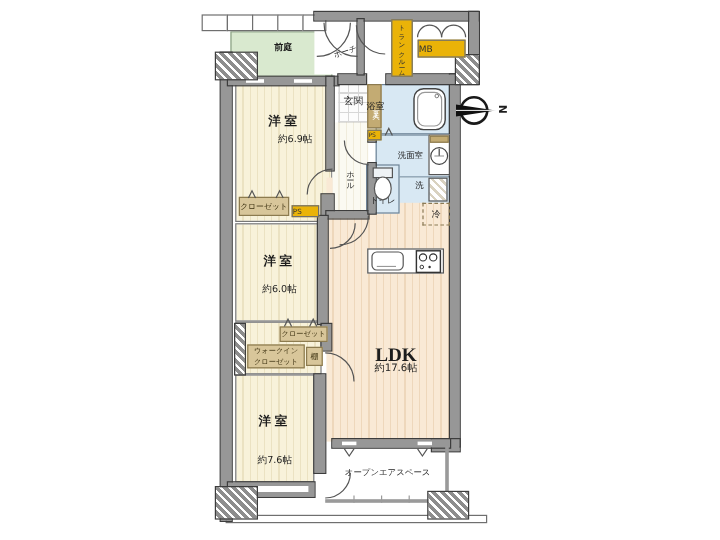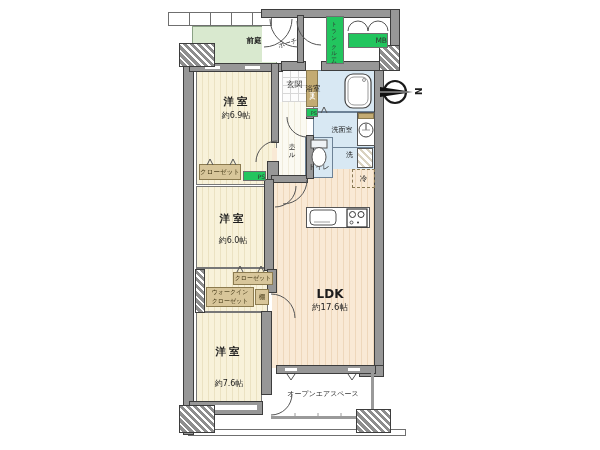--- a/index.html
+++ b/index.html
@@ -15,22 +15,22 @@
   .wet{background:#d8e8f3;border:1px solid #6d8296;box-sizing:border-box;z-index:2;}
   .wet2{background:#d8e8f3;z-index:2;}
   .hallfloor{background:repeating-linear-gradient(90deg,#fbfaf2 0 5px,#f0ecdc 5px 6px);z-index:2;}
   .tile{background:
         repeating-linear-gradient(0deg,#d7d7d7 0 1px,transparent 1px 8px),
         repeating-linear-gradient(90deg,#d7d7d7 0 1px,transparent 1px 8px),#fcfcfc;z-index:2;}
   .garden{background:#d9e9cf;border:1px solid #8aa184;box-sizing:border-box;}
   .label{position:absolute;color:#1d1d1d;text-align:center;z-index:6;line-height:1.15;}
   .tanbox{position:absolute;background:#d8c69a;border:1px solid #8c7b4f;color:#3c3110;
           display:flex;align-items:center;justify-content:center;z-index:6;box-sizing:border-box;}
-  .whitebox{position:absolute;background:#22c55e;border:1px solid #6f6f6f;color:#333;
-          display:flex;align-items:center;justify-content:flex-end;z-index:6;box-sizing:border-box;}
+  .whitebox{position:absolute;background:#eab308;border:1px solid #6f6f6f;color:#333;
+          display:flex;align-items:center;justify-content:flex-start;z-index:6;box-sizing:border-box;}
   .vtext{writing-mode:vertical-rl;letter-spacing:1px;}
   .dash{position:absolute;border:1px dashed #8a7a55;z-index:6;box-sizing:border-box;
         display:flex;align-items:center;justify-content:center;color:#222;}
   .fixt{position:absolute;background:#fff;border:1px solid #555;box-sizing:border-box;z-index:6;}
   svg.overlay{position:absolute;left:0;top:0;z-index:8;pointer-events:none;}
   .rail{position:absolute;background:#9a9a9a;z-index:3;}
   .thinline{position:absolute;background:#fff;border:1px solid #6f6f6f;box-sizing:border-box;z-index:1;}
 </style>
 </head>
 <body>
@@ -135,37 +135,37 @@
   </div>
   <div class="tanbox" style="left:233px;top:272px;width:40px;height:13px;font-size:6px;">
       <span>クローゼット</span>
     </div>
   <div class="tanbox" style="left:255px;top:289px;width:14px;height:16px;font-size:6.5px;">
       <span>棚</span>
     </div>
 
   <div class="fixt" style="left:306px;top:207px;width:64px;height:21px;"></div>
 
-  <div class="label" style="left:234px;top:37px;width:40px;font-size:7.5px;font-weight:bold;font-family:Liberation Mono, monospace;">前庭</div>
+  <div class="label" style="left:216px;top:37px;width:40px;font-size:7.5px;font-weight:bold;font-family:Liberation Mono, monospace;">前庭</div>
   <div class="label" style="left:270px;top:40px;width:36px;font-size:6.5px;transform:rotate(-18deg);">ポーチ</div>
   <div class="label" style="left:282px;top:80px;width:25px;font-size:8px;">玄関</div>
   <div class="label vtext" style="left:283px;top:130px;width:12px;height:34px;font-size:6.5px;">ホール</div>
   <div class="label" style="left:303px;top:85px;width:20px;font-size:7.5px;">浴室</div>
   <div class="label" style="left:327px;top:126px;width:30px;font-size:7px;">洗面室</div>
   <div class="label" style="left:306px;top:163px;width:26px;font-size:7px;">トイレ</div>
   <div class="label" style="left:343px;top:151px;width:13px;font-size:7px;">洗</div>
 
   <div class="label" style="left:211px;top:95px;width:52px;font-size:10.5px;font-weight:bold;letter-spacing:3px;">洋室</div>
-  <div class="label" style="left:210px;top:111px;width:52px;font-size:8px;">約6.9帖</div>
+  <div class="label" style="left:220px;top:111px;width:52px;font-size:8px;">約6.9帖</div>
   <div class="label" style="left:207px;top:212px;width:52px;font-size:10.5px;font-weight:bold;letter-spacing:3px;">洋室</div>
   <div class="label" style="left:207px;top:236px;width:52px;font-size:8px;">約6.0帖</div>
   <div class="label" style="left:203px;top:345px;width:52px;font-size:10.5px;font-weight:bold;letter-spacing:3px;">洋室</div>
   <div class="label" style="left:203px;top:379px;width:52px;font-size:8px;">約7.6帖</div>
 
-  <div class="label" style="left:300px;top:288px;width:60px;font-size:12px;font-weight:bold;">LDK</div>
+  <div class="label" style="left:300px;top:288px;width:60px;font-size:16px;font-weight:bold;font-family:Liberation Serif, serif;">LDK</div>
   <div class="label" style="left:300px;top:303px;width:60px;font-size:8.5px;">約17.6帖</div>
 
   <div class="label" style="left:282px;top:390px;width:82px;font-size:7px;">オープンエアスペース</div>
 
   <div class="label" style="left:411px;top:86px;width:14px;font-size:9px;font-weight:bold;transform:rotate(90deg);">N</div>
 
   <svg class="overlay" width="600" height="450" viewBox="0 0 600 450">
     <g stroke="#555" fill="none" stroke-width="1">
       <path d="M 256 162 A 21 21 0 0 1 277 141"></path>
       <path d="M 275 207 A 21 21 0 0 0 296 186"></path>

